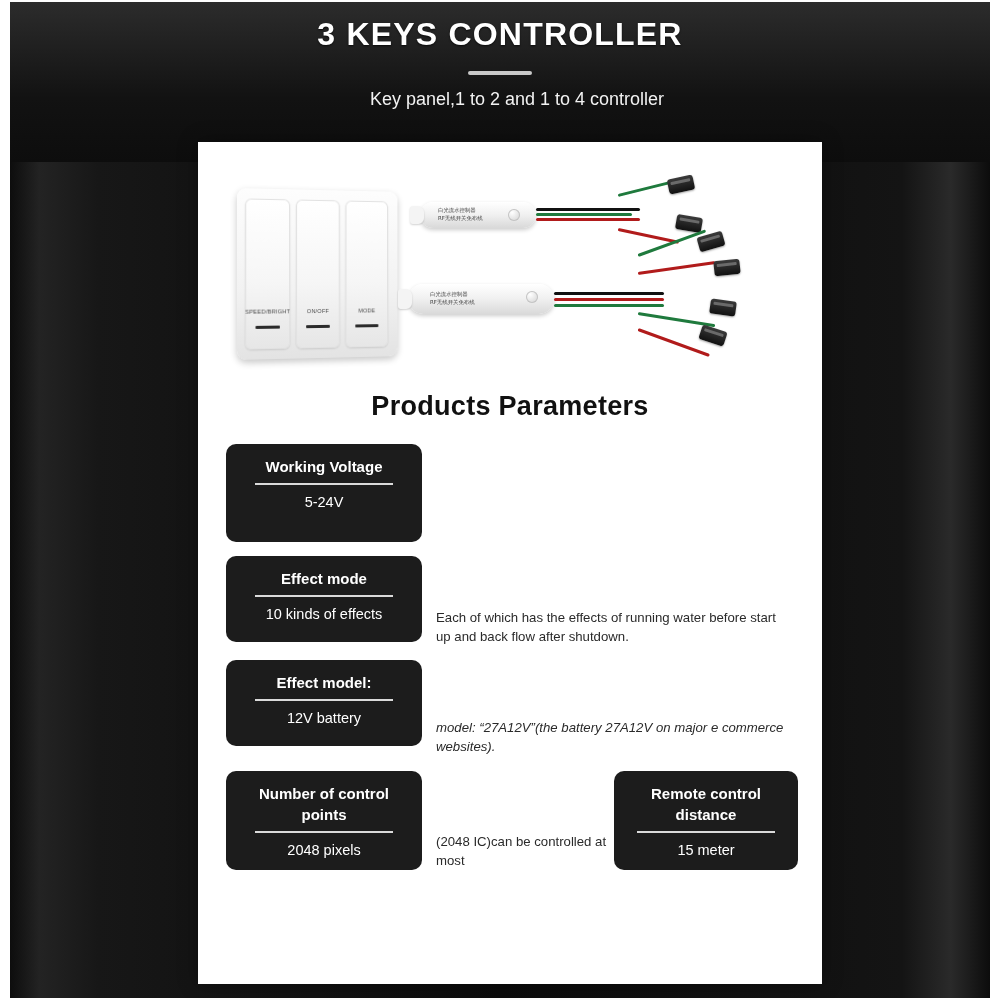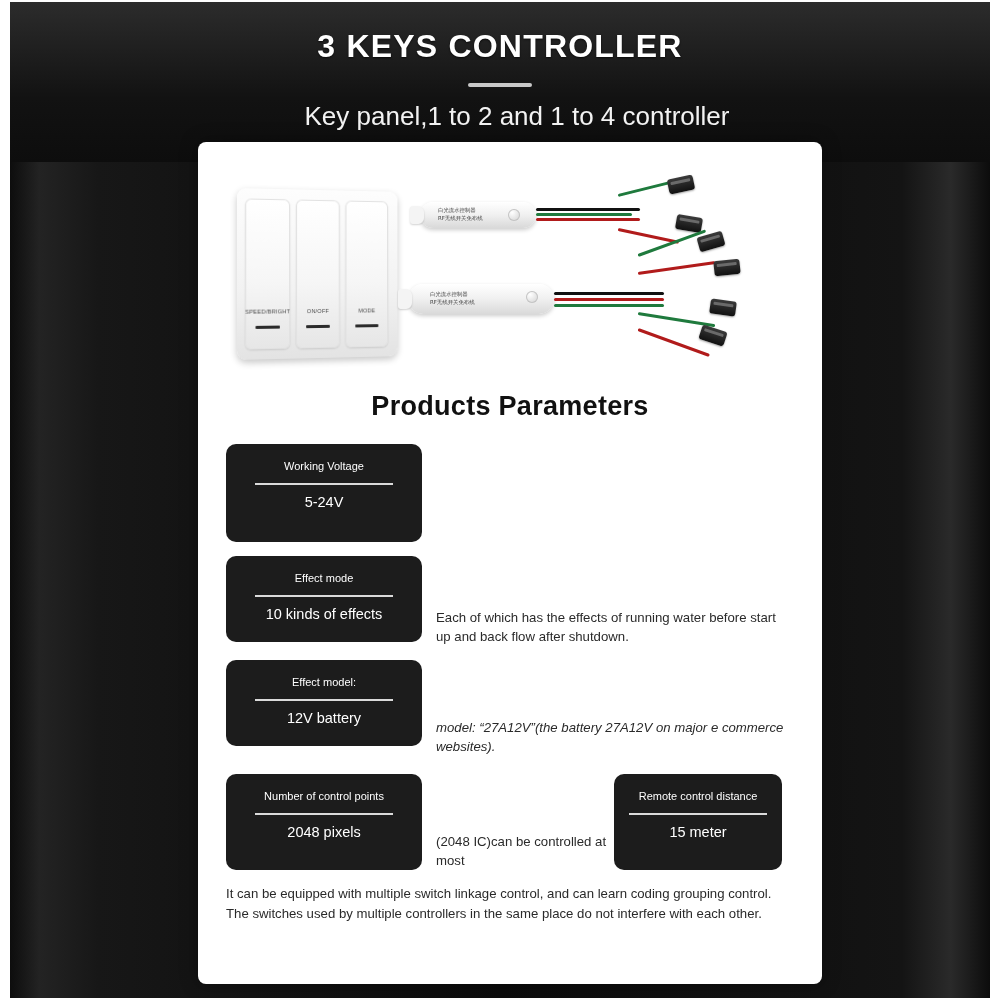--- a/index.html
+++ b/index.html
@@ -42,21 +42,21 @@
     content: "";
     position: absolute;
     left: 0; top: 0; right: 0; height: 160px;
     background: linear-gradient(to bottom, #2c2c2c 0%, #121212 60%, #0d0d0d 100%);
     pointer-events: none;
   }
 
   .header {
     position: absolute;
     left: 0;
-    top: 26px;
+    top: 14px;
     width: 100%;
     text-align: center;
     z-index: 3;
   }
   .title {
     color: #ffffff;
     font-size: 32px;
     font-weight: bold;
     letter-spacing: 1.2px;
     margin: 0;
@@ -64,35 +64,35 @@
   }
   .title-rule {
     width: 64px;
     height: 4px;
     border-radius: 2px;
     background: #c9c9c9;
     margin: 18px auto 14px auto;
   }
   .subtitle {
     color: #f2f2f2;
-    font-size: 26px;
+    font-size: 18px;
     font-weight: normal;
     margin: 0;
     padding-left: 34px;
   }
 
   
   .card {
     position: absolute;
     left: 188px;
     top: 140px;
     width: 624px;
     height: 842px;
     background: #ffffff;
-    border-radius: 8px;
+    border-radius: 0;
     box-shadow: 0 0 18px rgba(0,0,0,0.35);
     overflow: hidden;
   }
 
   
   .photo {
     position: relative;
     height: 245px;
     width: 100%;
   }
@@ -230,22 +230,22 @@
     min-height: 86px;
     background: #1c1c1c;
     border-radius: 10px;
     color: #ffffff;
     padding: 12px 10px 12px 10px;
     box-sizing: border-box;
     text-align: center;
     flex: 0 0 auto;
   }
   .chip-title {
-    font-size: 11px;
-    font-weight: normal;
+    font-size: 15px;
+    font-weight: bold;
     line-height: 21px;
     margin-bottom: 6px;
   }
   .chip-rule {
     width: 138px;
     height: 2px;
     background: #dadada;
     margin: 0 auto 9px auto;
   }
   .chip-value {
@@ -265,21 +265,21 @@
   .row.r3 .desc { padding-top: 58px; font-style: italic; }
 
   .row.r4 { align-items: flex-end; }
   .row.r4 .chip { min-height: 96px; }
   .row.r4 .desc {
     flex: 0 0 172px;
     padding: 62px 6px 0 14px;
     font-size: 13.2px;
   }
   .chip.right {
-    width: 168px;
+    width: 184px;
     min-height: 96px;
   }
 
   .footnote {
     margin: 14px 28px 0 28px;
     font-size: 13.2px;
     line-height: 20px;
     color: #2a2a2a;
   }
 </style>
@@ -386,17 +386,16 @@
           <div class="desc">(2048 IC)can be controlled at most</div>
           <div class="chip right">
             <div class="chip-title">Remote control distance</div>
             <div class="chip-rule"></div>
             <div class="chip-value">15 meter</div>
           </div>
         </div>
 
       </div>
 
-      <div class="footnote">It can be equipped with multiple switch linkage control, and can learn coding grouping control. The switches used by multiple controllers in the same place do not interfere with each other.</div>
 
     </div>
   </div>
 </div>
 
 </body></html>

